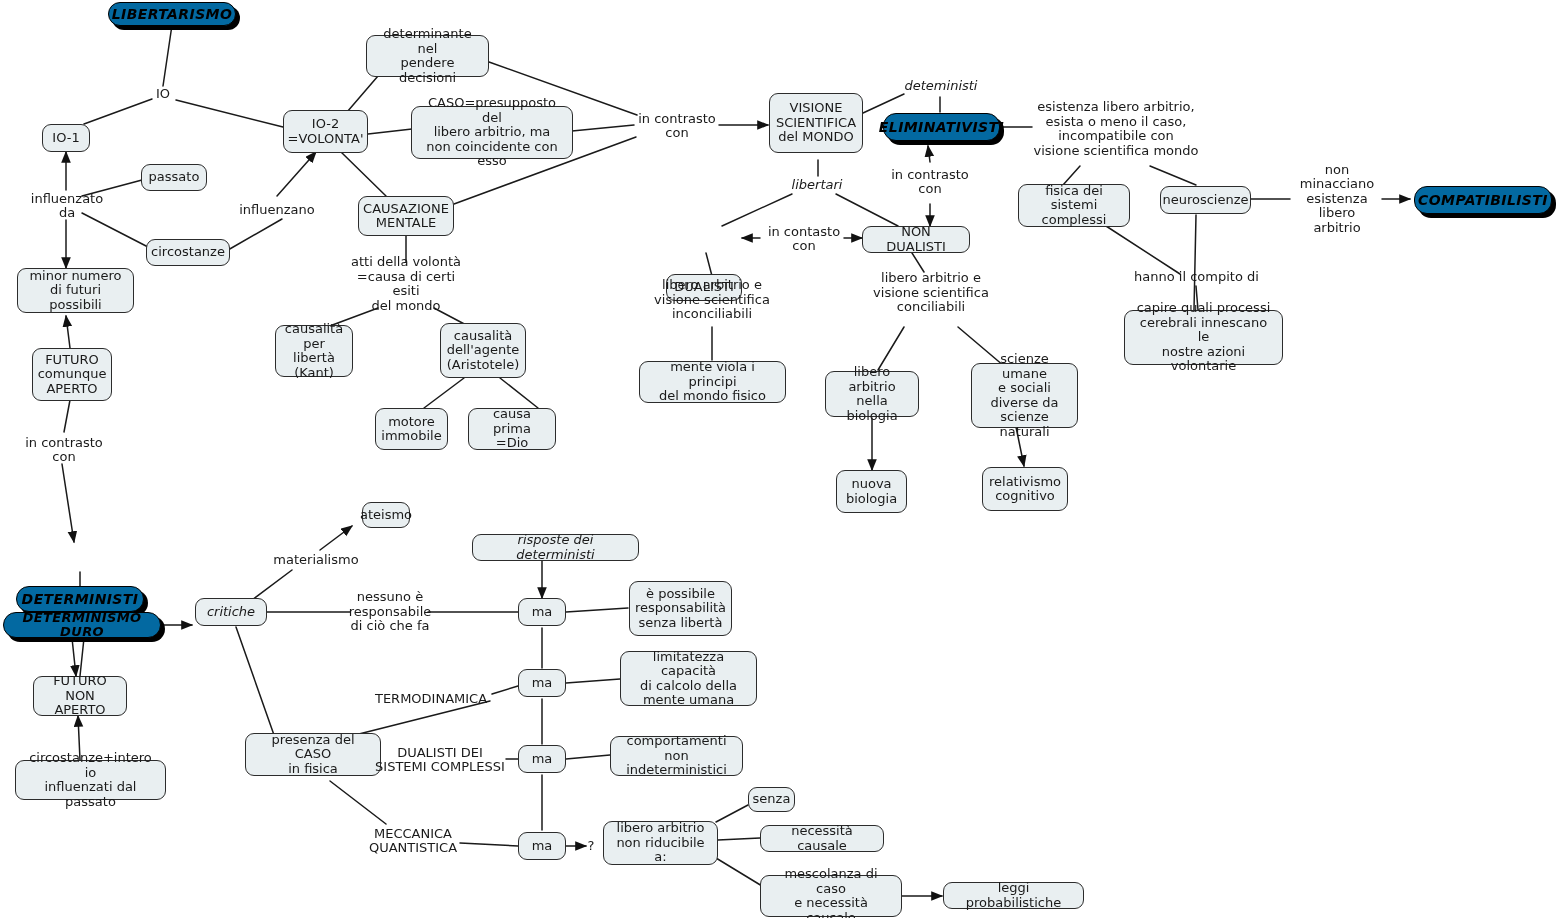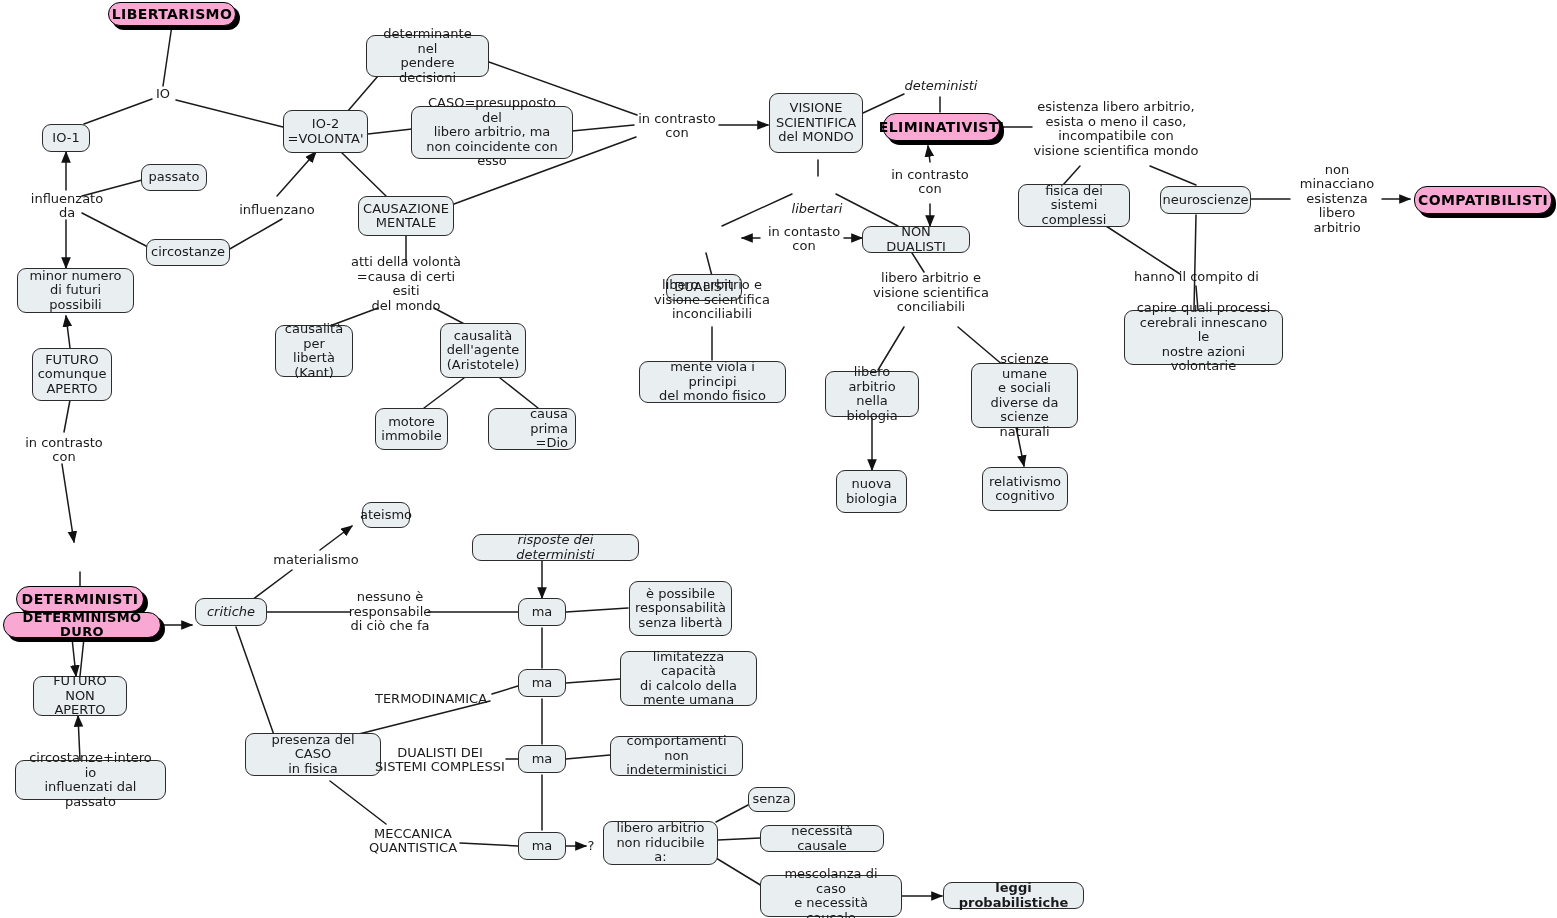--- a/index.html
+++ b/index.html
@@ -37,23 +37,24 @@
     border-radius: 9px;
     background: #e9eff1;
     color: #1a1a1a;
     font-size: 13px;
     line-height: 14.5px;
     padding: 3px 7px;
     white-space: pre-line;
     z-index: 5;
   }
   .node.concept {
-    background: #f9a8d4;
+    background: #0369a1;
     border: 1.5px solid #000000;
     border-radius: 13px;
+    font-style: italic;
     font-weight: bold;
     font-size: 14px;
     letter-spacing: 0.4px;
     box-shadow: 4px 4px 0 #000000;
     color: #000000;
     z-index: 7;
   }
   .node.italic {
     font-style: italic;
   }
@@ -267,21 +268,21 @@
   <div class="node" style="left:358px;top:196px;width:96px;height:40px;">CAUSAZIONE
 MENTALE</div>
   <div class="node" style="left:275px;top:325px;width:78px;height:52px;">causalità
 per libertà
 (Kant)</div>
   <div class="node" style="left:440px;top:323px;width:86px;height:55px;">causalità
 dell'agente
 (Aristotele)</div>
   <div class="node" style="left:375px;top:408px;width:73px;height:42px;">motore
 immobile</div>
-  <div class="node" style="left:488px;top:408px;width:88px;height:42px;text-align:right;">causa prima
+  <div class="node" style="left:468px;top:408px;width:88px;height:42px;">causa prima
 =Dio</div>
 
   <div class="node" style="left:769px;top:93px;width:94px;height:60px;">VISIONE
 SCIENTIFICA
 del MONDO</div>
   <div class="node" style="left:666px;top:226px;width:76px;height:27px;margin-top:48px;">DUALISTI</div>
   <div class="node" style="left:862px;top:226px;width:108px;height:27px;text-align:center;">NON DUALISTI</div>
   <div class="node" style="left:639px;top:361px;width:147px;height:42px;">mente viola i principi
 del mondo fisico</div>
   <div class="node" style="left:825px;top:371px;width:94px;height:46px;">libero arbitrio
@@ -323,33 +324,33 @@
   <div class="node" style="left:610px;top:736px;width:133px;height:40px;">comportamenti
 non indeterministici</div>
   <div class="node" style="left:217px;top:733px;width:136px;height:43px;margin-left:28px;">presenza del CASO
 in fisica</div>
   <div class="node" style="left:603px;top:821px;width:115px;height:44px;">libero arbitrio
 non riducibile a:</div>
   <div class="node" style="left:748px;top:787px;width:47px;height:25px;">senza</div>
   <div class="node" style="left:760px;top:825px;width:124px;height:27px;">necessità causale</div>
   <div class="node" style="left:760px;top:875px;width:142px;height:42px;">mescolanza di caso
 e necessità causale</div>
-  <div class="node" style="left:943px;top:882px;width:141px;height:27px;font-weight:bold;">leggi probabilistiche</div>
+  <div class="node" style="left:943px;top:882px;width:141px;height:27px;">leggi probabilistiche</div>
 
   <div class="label" style="left:146px;top:86px;width:34px;height:16px;">IO</div>
   <div class="label" style="left:28px;top:191px;width:78px;height:30px;">influenzato
 da</div>
   <div class="label" style="left:236px;top:202px;width:82px;height:16px;">influenzano</div>
   <div class="label" style="left:344px;top:261px;width:124px;height:46px;">atti della volontà
 =causa di certi esiti
 del mondo</div>
   <div class="label" style="left:634px;top:111px;width:86px;height:30px;">in contrasto
 con</div>
   <div class="label italic" style="left:903px;top:78px;width:76px;height:16px;">deteministi</div>
-  <div class="label italic" style="left:789px;top:177px;width:56px;height:16px;margin-top:24px;">libertari</div>
+  <div class="label italic" style="left:789px;top:177px;width:56px;height:16px;">libertari</div>
   <div class="label" style="left:762px;top:224px;width:84px;height:30px;">in contasto
 con</div>
   <div class="label" style="left:888px;top:167px;width:84px;height:30px;">in contrasto
 con</div>
   <div class="label" style="left:643px;top:277px;width:138px;height:46px;">libero arbitrio e
 visione scientifica
 inconciliabili</div>
   <div class="label" style="left:862px;top:270px;width:138px;height:46px;">libero arbitrio e
 visione scientifica
 conciliabili</div>

